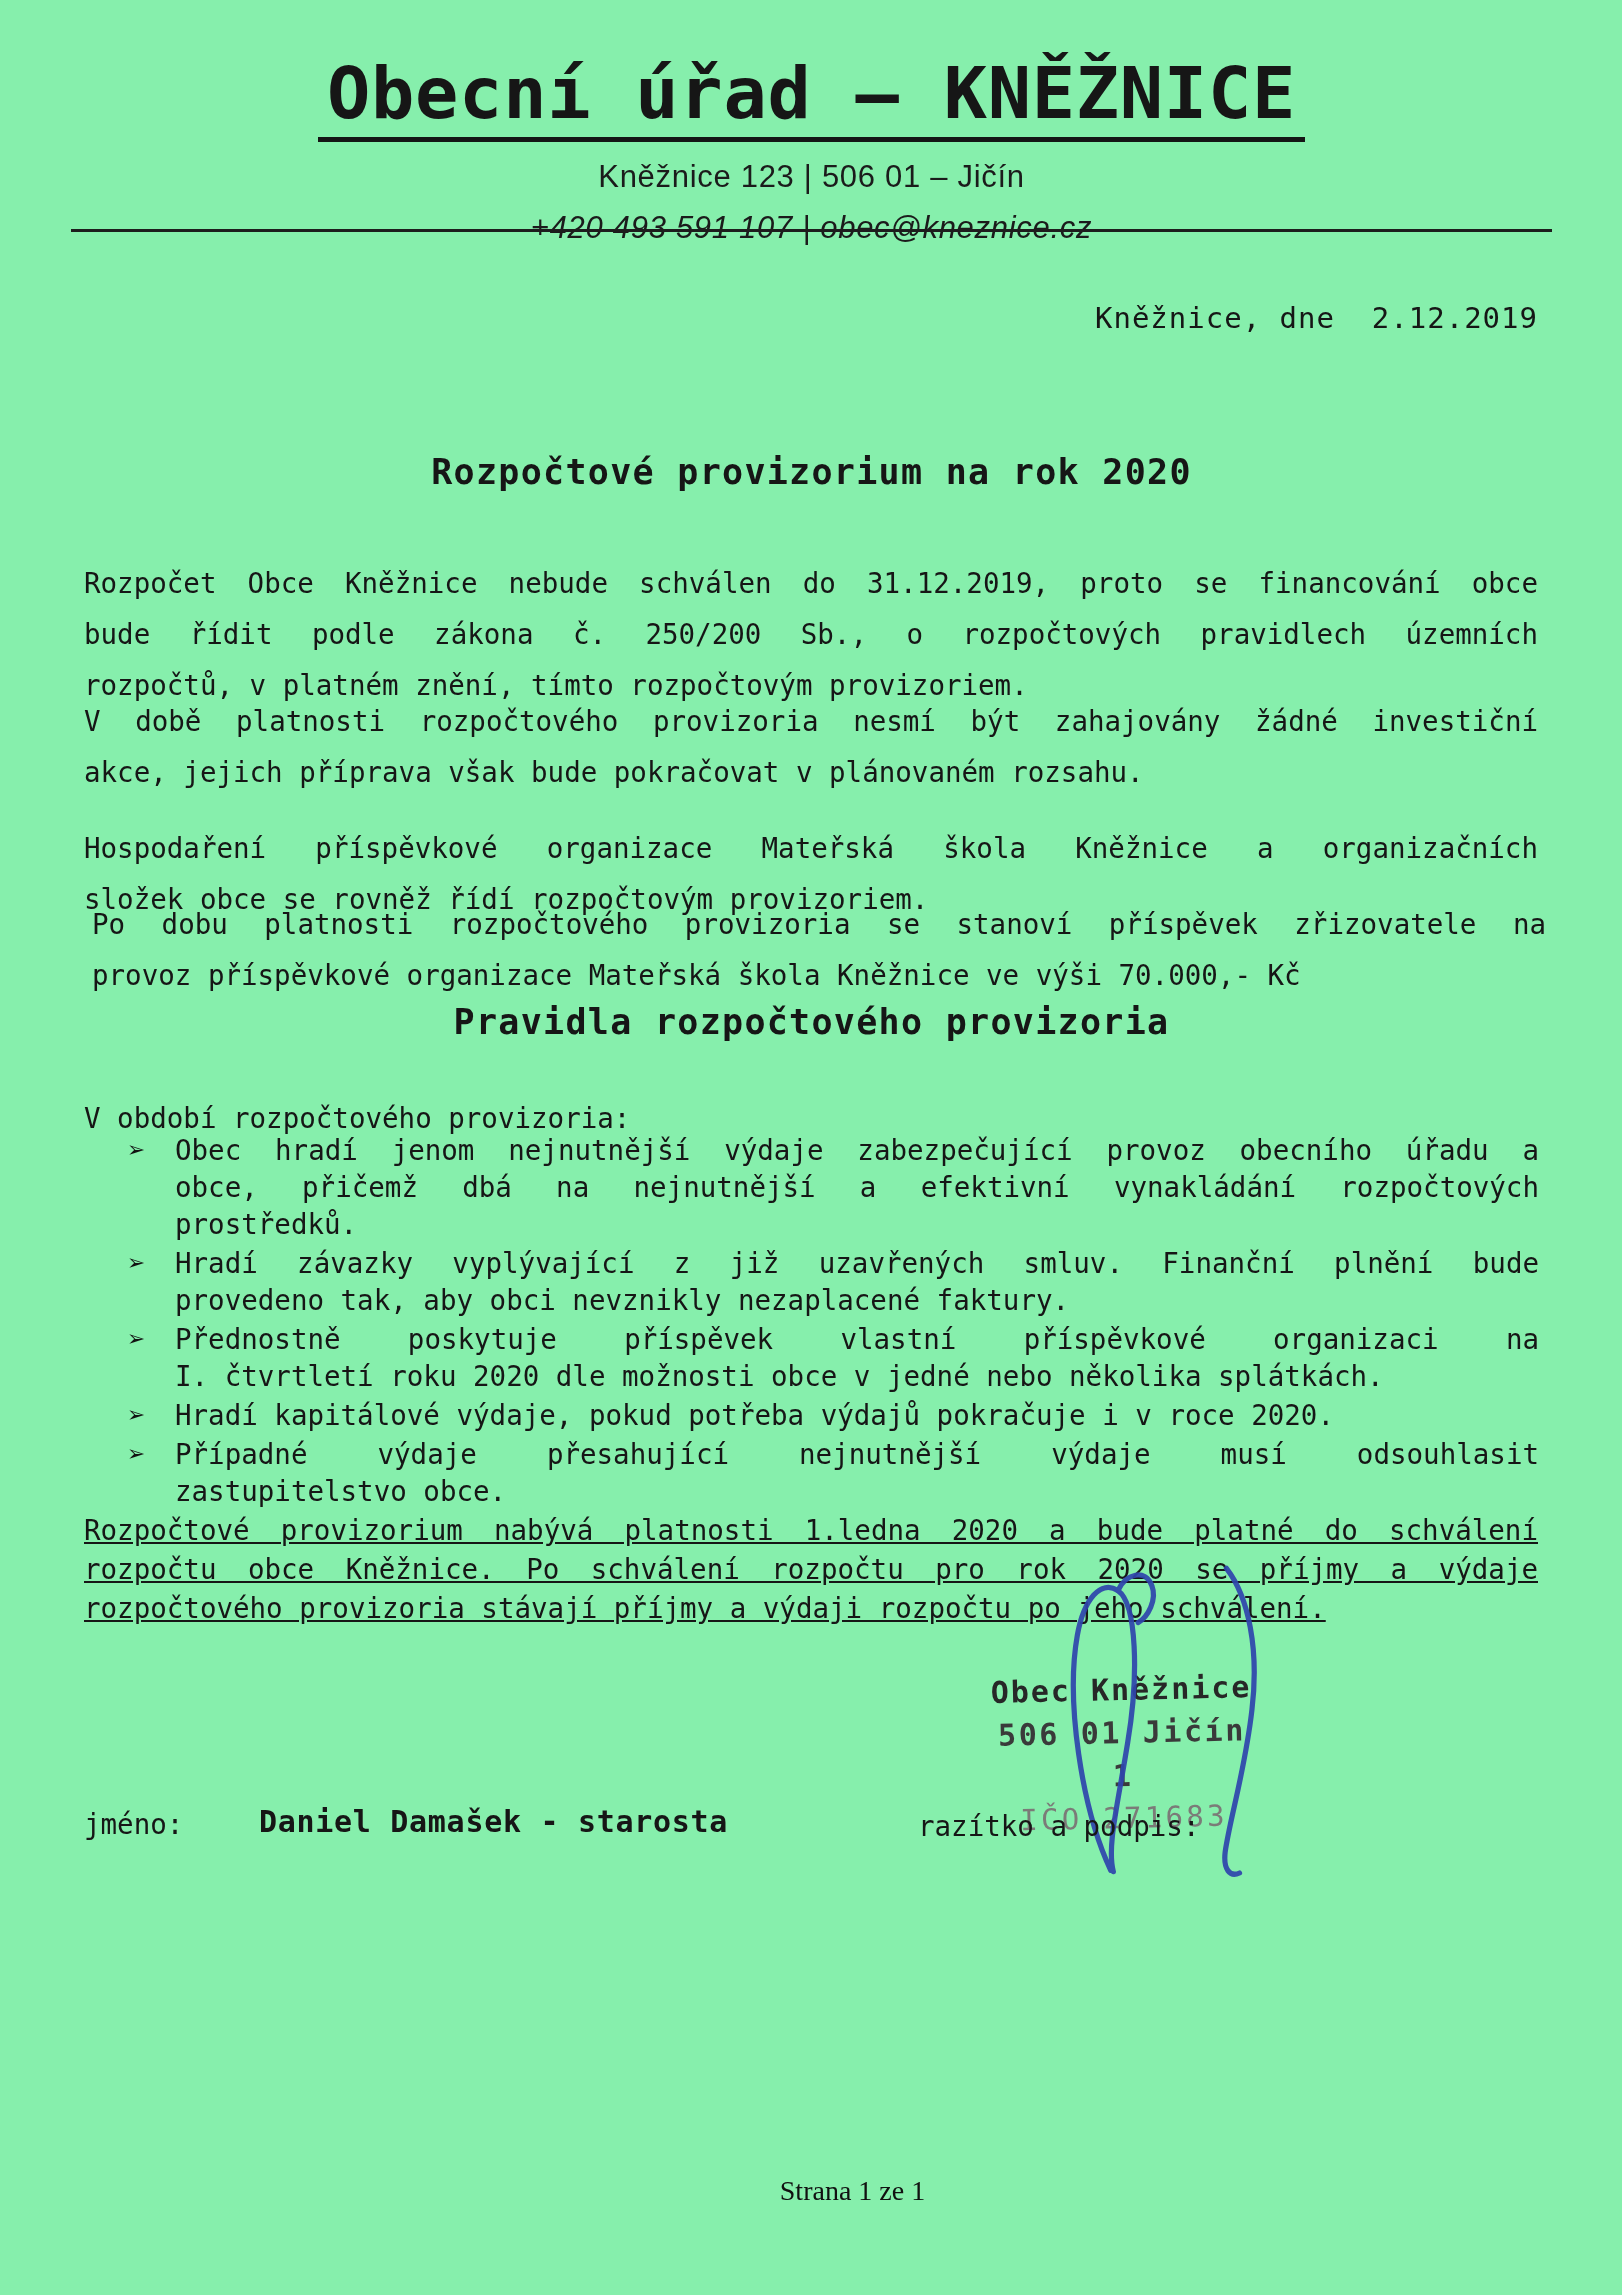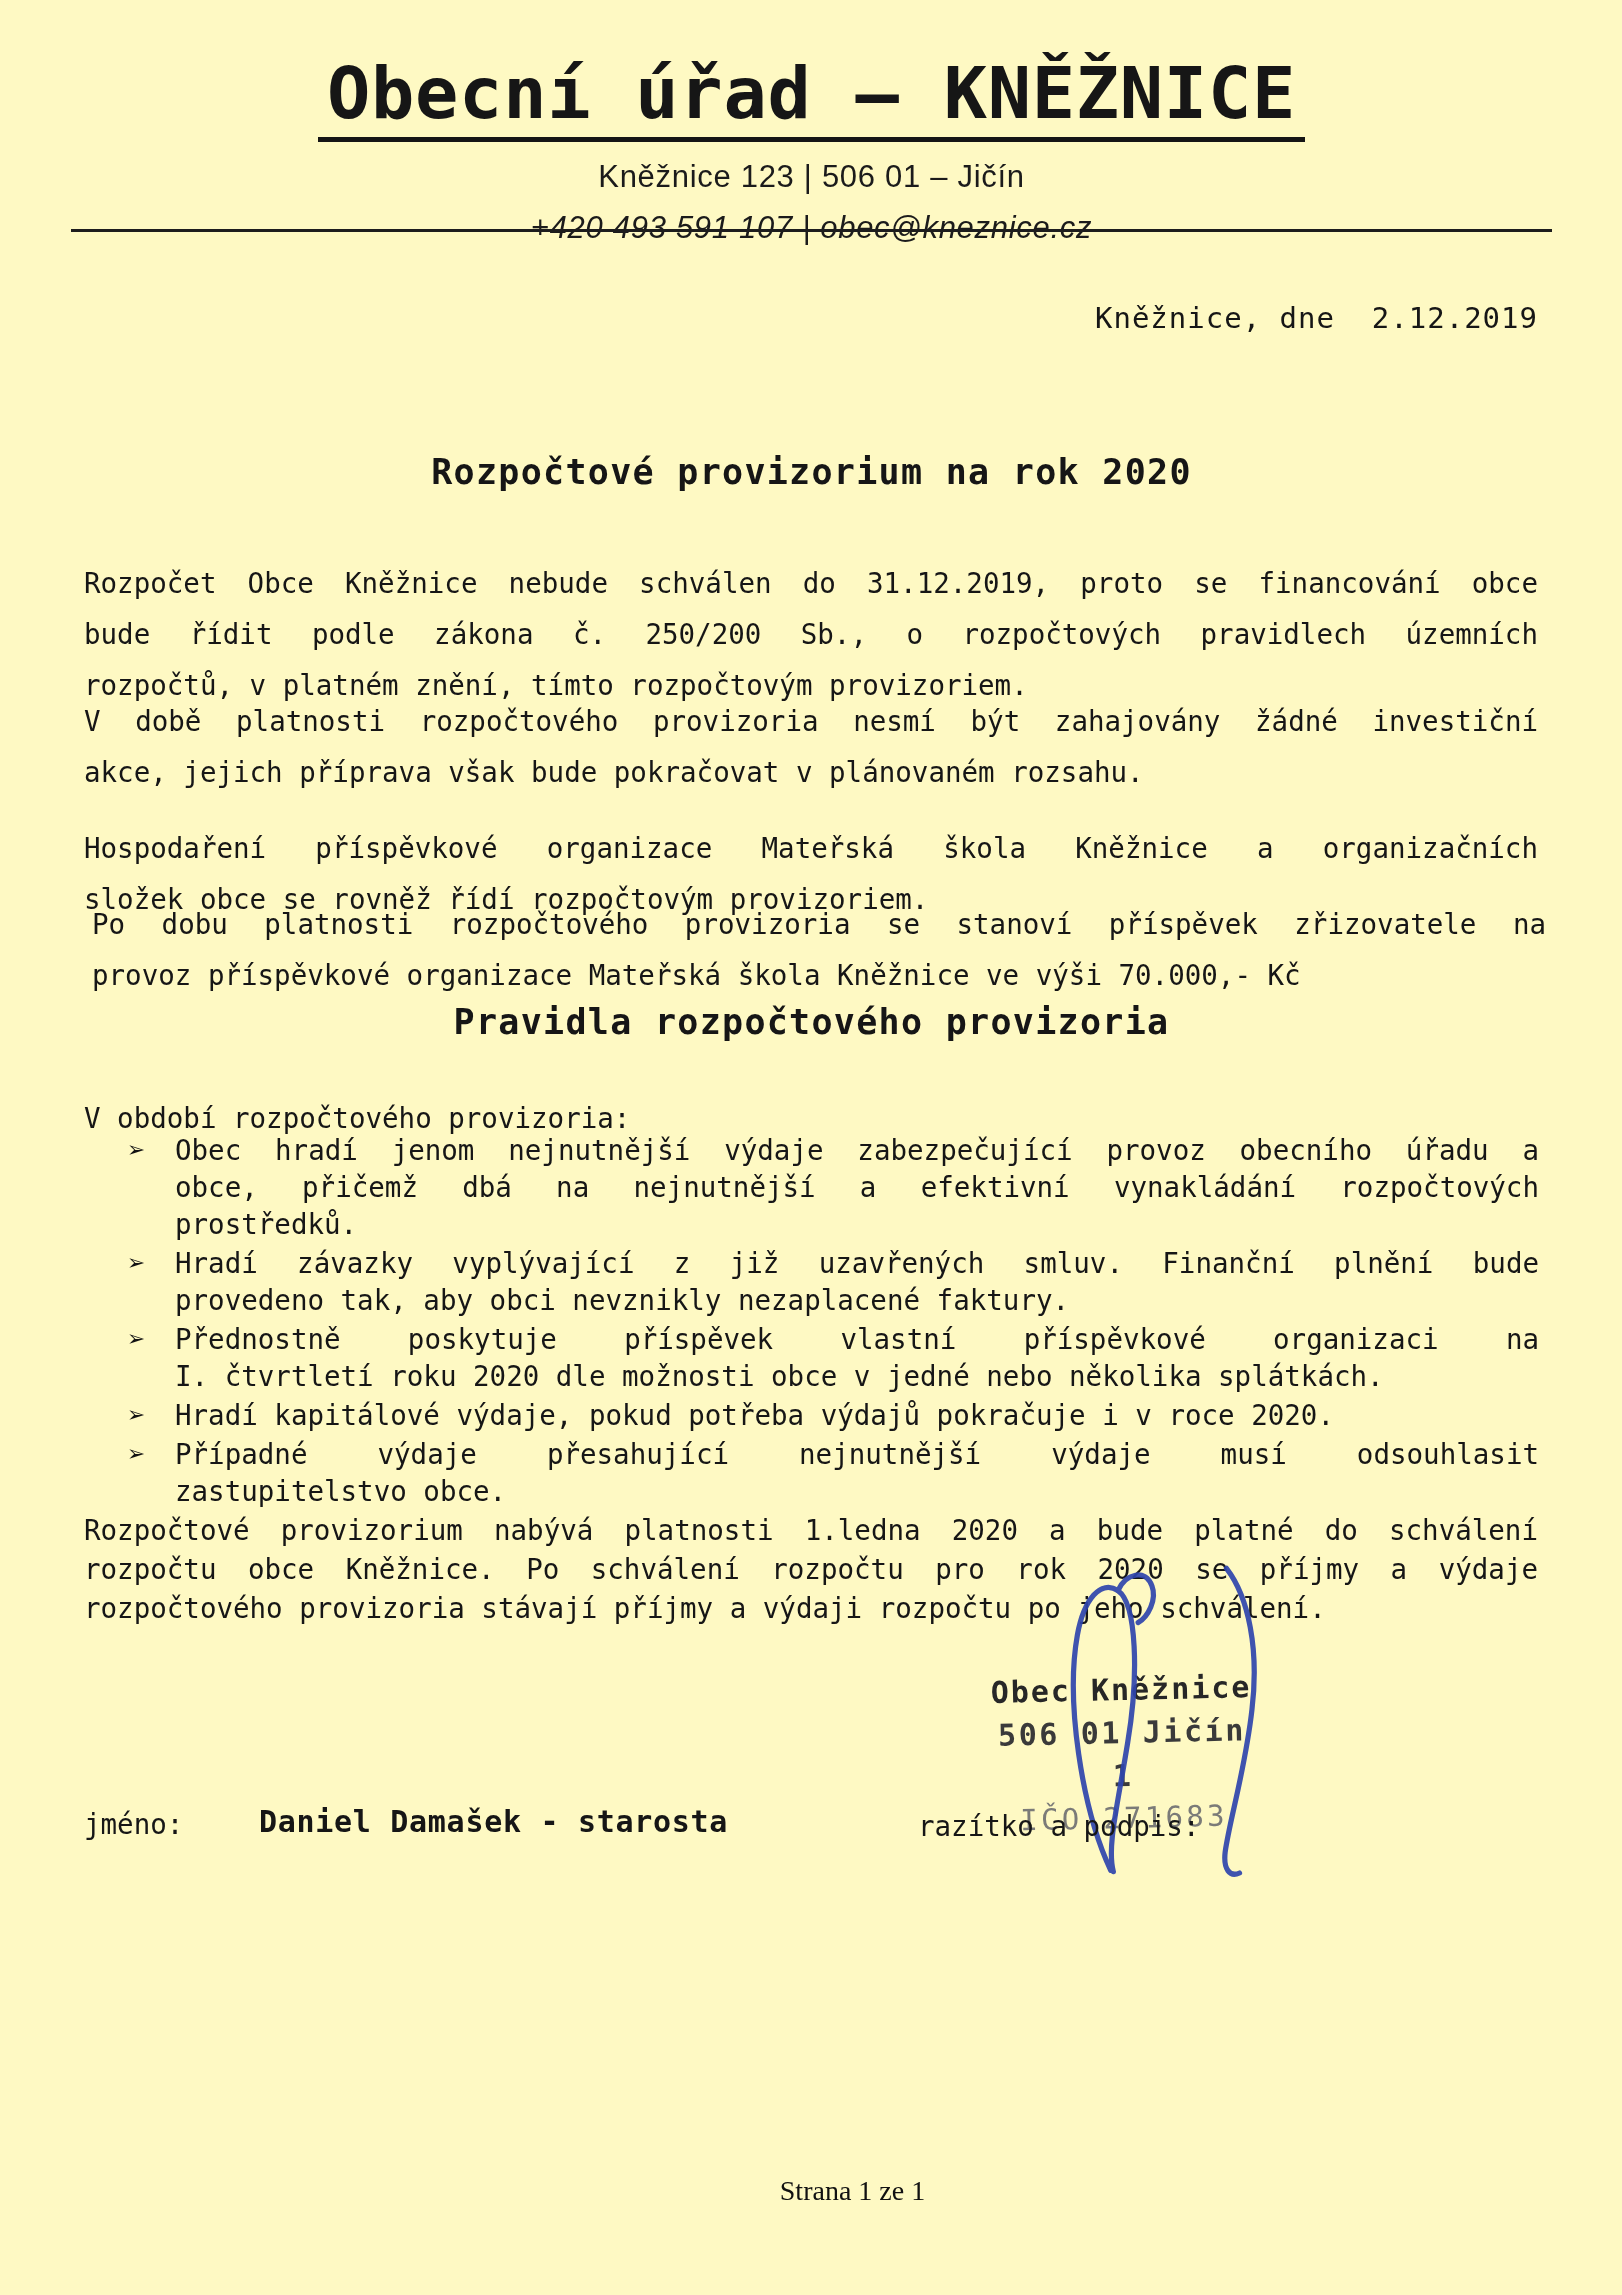--- a/index.html
+++ b/index.html
@@ -1,20 +1,20 @@
 <!DOCTYPE html>
 <html lang="cs" style="font-size:10.5px"><head>
 <meta charset="utf-8">
 <style>
   html,body{margin:0;padding:0;background:#e8e8e6;}
   .page{
     position:relative;
     width:1623px;height:2295px;
     margin:0 auto;
-    background:#fef9c3;
+    background:#86efac;
     color:#161616;
     font-family:"DejaVu Sans Mono","Liberation Mono",monospace;
     overflow:hidden;
   }
   
   .header{position:absolute;top:56px;left:0;width:100%;text-align:center;}
   .org-title{
     display:inline-block;
     font-family:"DejaVu Sans Mono",monospace;
     font-weight:bold;font-size:72px;line-height:1.05;
@@ -44,21 +44,21 @@
   
   .para{position:absolute;left:84px;width:1454px;font-size:27.5px;}
   .lh78 .pline{line-height:51px;}
   .lh60 .pline{line-height:39px;}
   .pline{text-align:justify;text-align-last:justify;white-space:normal;}
   .pline.last{text-align-last:left;}
   .p1{top:558px;}
   .p2{top:696px;}
   .p3{top:823px;}
   .p4{top:899px;margin-left:8px;}
-  .closing{top:1511px;}
+  .closing{top:1511px;text-decoration:underline;}
   .rules-intro{position:absolute;left:84px;top:1104px;font-size:27.5px;line-height:29px;}
   
   .rules-list{position:absolute;left:128px;top:1132px;width:1411px;font-size:27.5px;}
   .rule-item{display:flex;align-items:flex-start;margin-bottom:2px;}
   .rule-marker{flex:0 0 47px;font-size:29px;line-height:37px;color:#121212;}
   .rule-body{flex:1 1 auto;min-width:0;}
   .rule-body .pline{line-height:37px;}
   
   .stamp{
     position:absolute;left:982px;top:1668px;width:281px;text-align:center;

